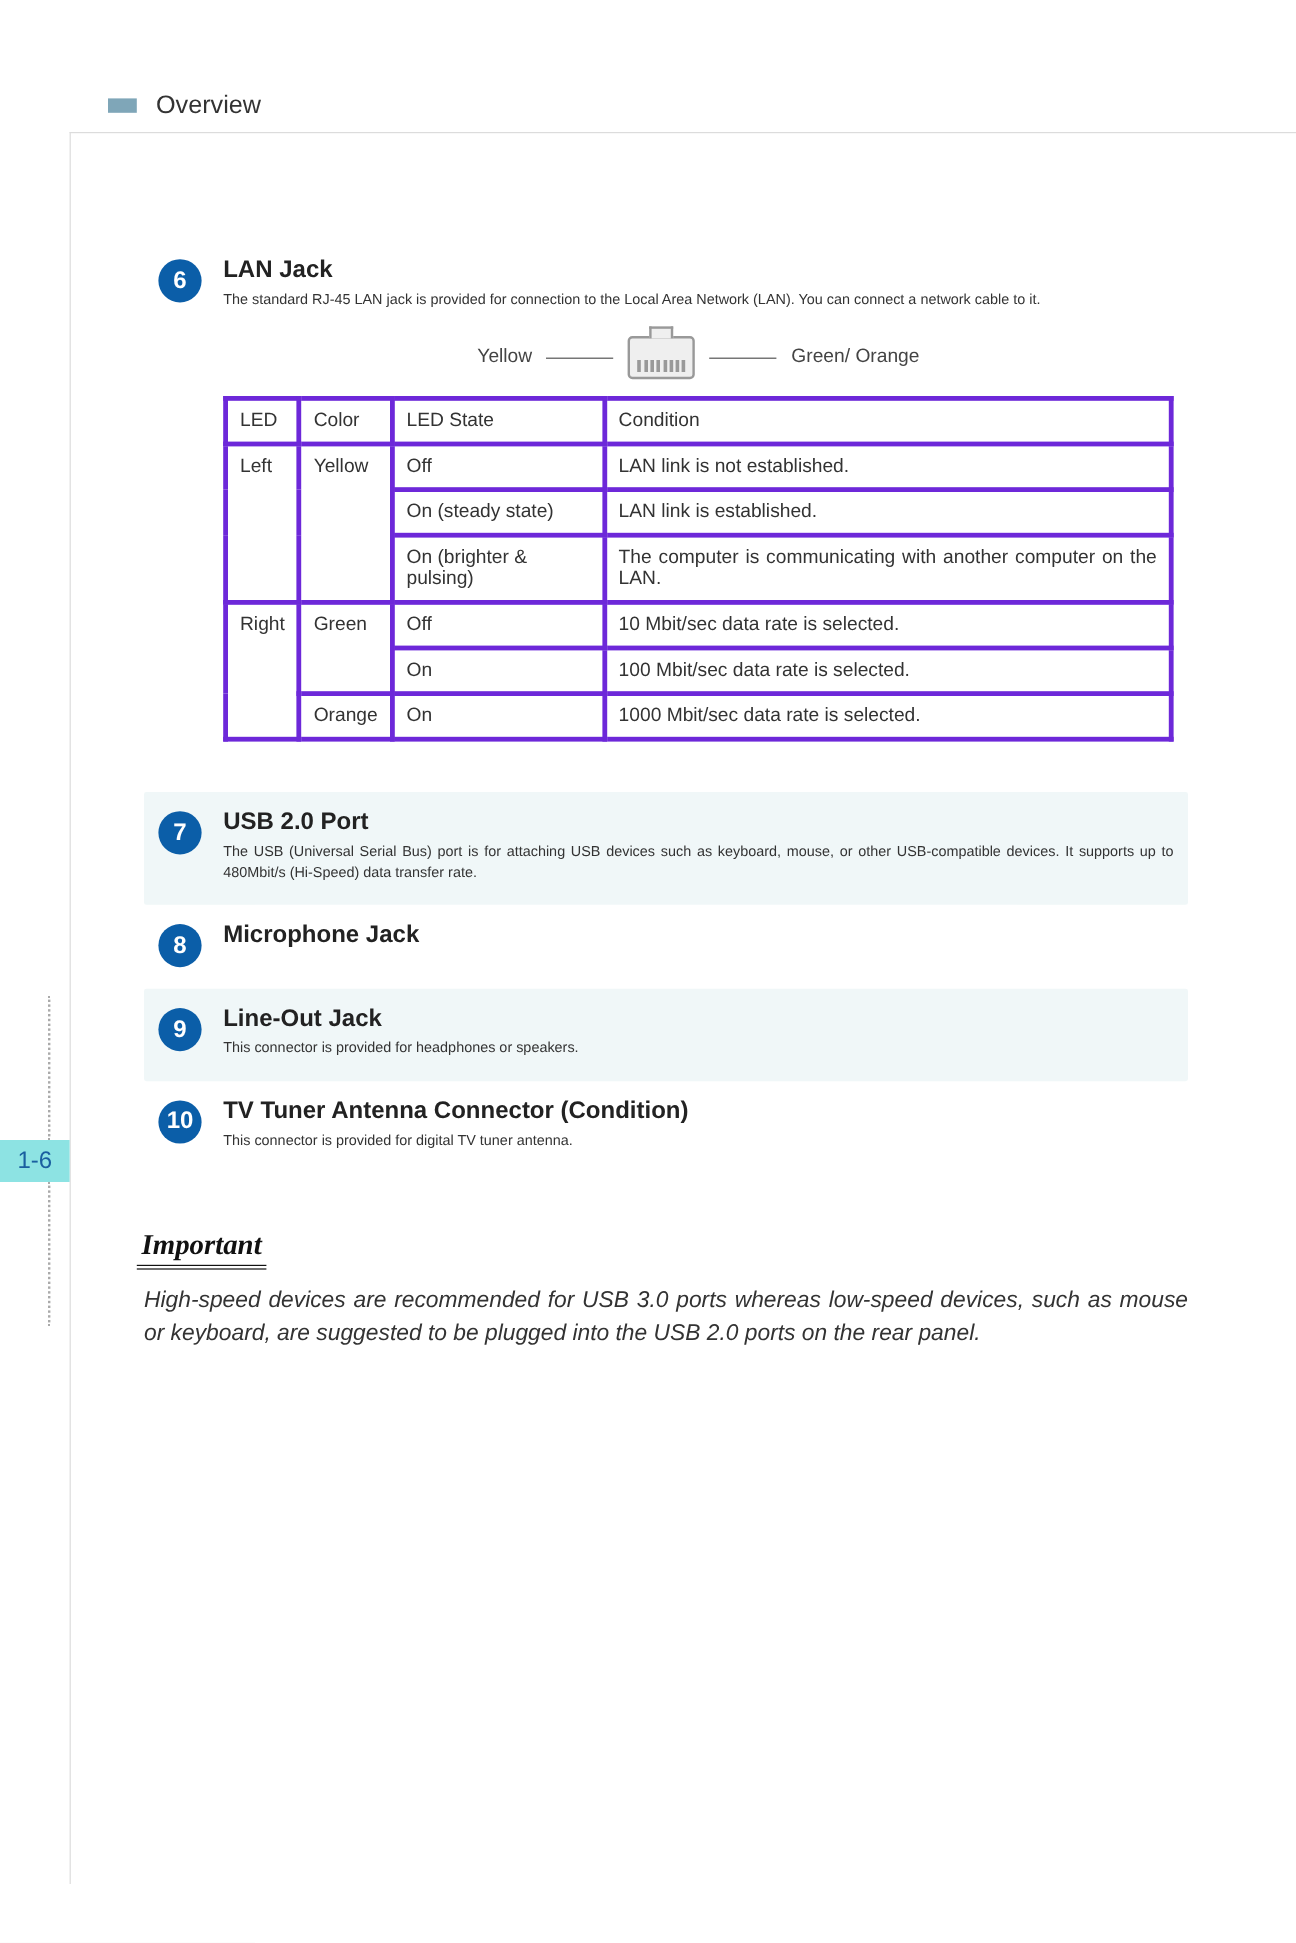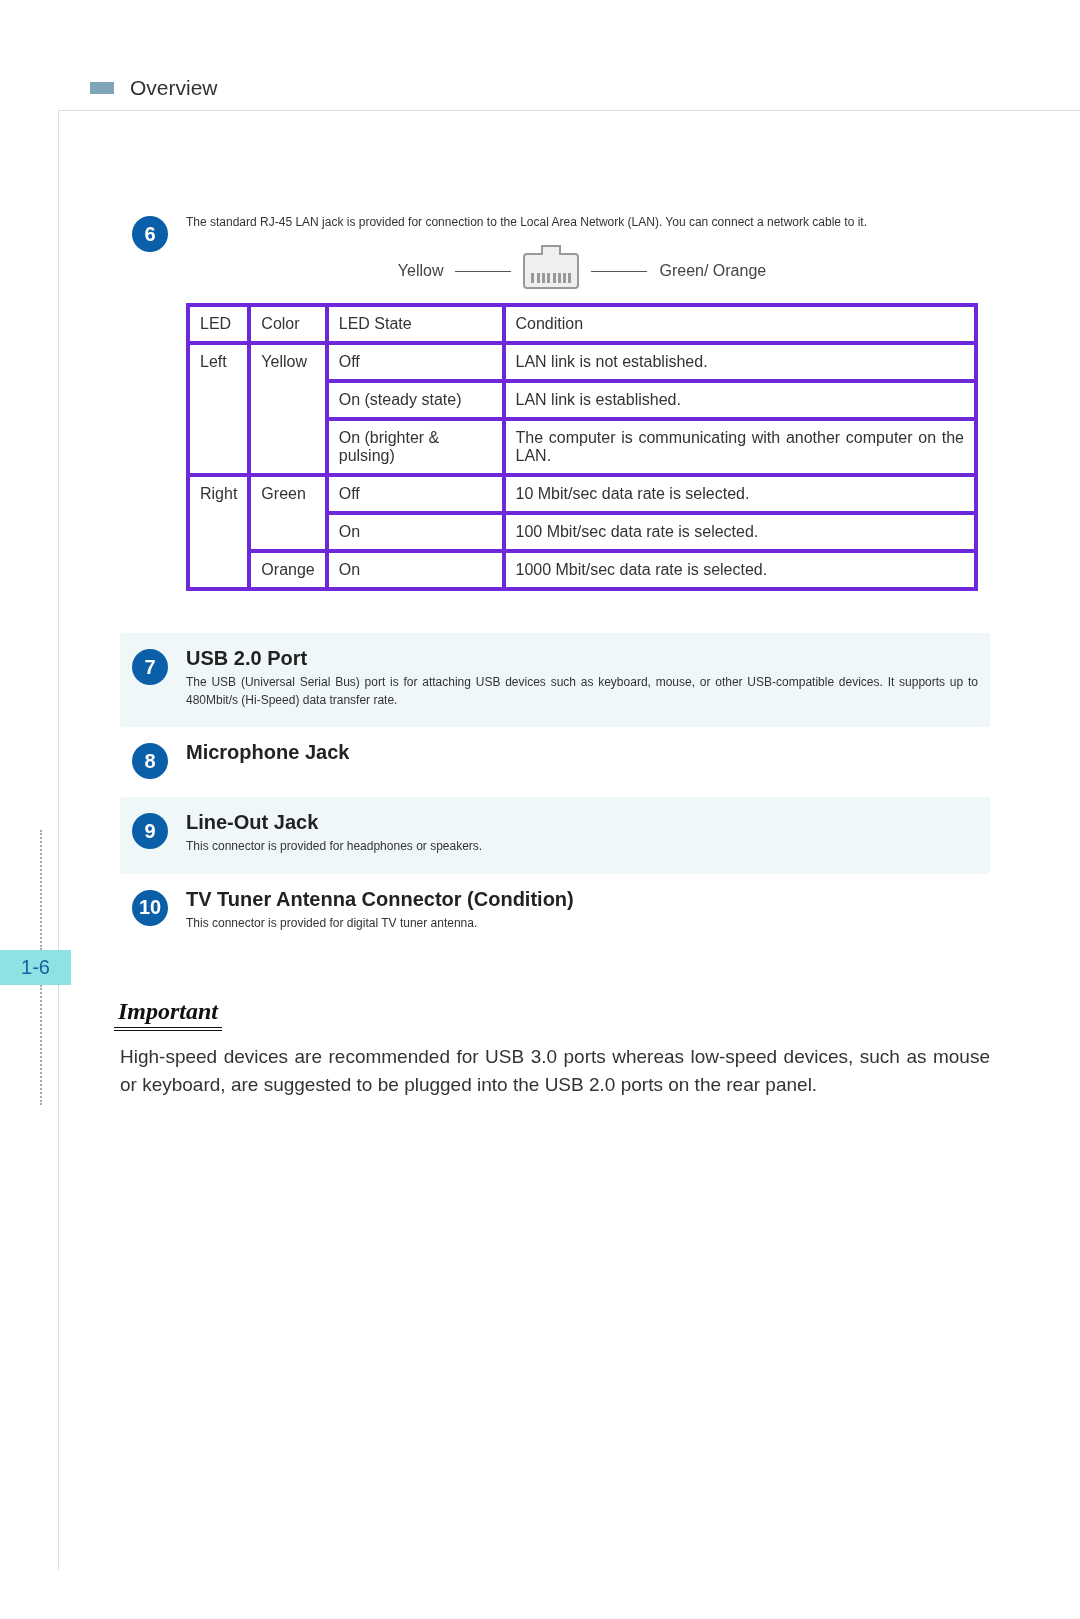--- a/index.html
+++ b/index.html
@@ -57,21 +57,21 @@
     border-left: 2px dotted #aaa;
     height: 120px;
     margin-left: 40px;
   }
   .page-num {
     background: #8de3e3;
     color: #1a5fa0;
     font-size: 20px;
     padding: 6px 8px;
     display: inline-block;
-    width: 71px;
+    width: 58px;
     text-align: center;
   }
   .content {
     position: absolute;
     left: 120px; right: 90px;
     top: 200px;
   }
   .item {
     display: flex;
     align-items: flex-start;
@@ -166,20 +166,21 @@
     font-style: italic;
     font-weight: bold;
     color: #111;
     text-shadow: 1px 0 0 #fff, -1px 0 0 #fff;
     border-bottom: 4px double #111;
     padding: 0 4px 2px 4px;
     margin-left: -6px;
   }
   .important-text {
     font-size: 19px;
+    font-style: italic;
     color: #333;
     line-height: 1.5;
     text-align: justify;
     margin-top: 12px;
   }
 </style>
 </head>
 <body>
 
 <div class="page">
@@ -195,20 +196,21 @@
     <div class="dotted"></div>
     <div class="page-num">1-6</div>
     <div class="dotted"></div>
   </div>
 
   <div class="content">
 
     <div class="item">
       <div class="badge">6</div>
       <div class="item-body">
+        <div class="item-title">LAN Jack</div>
         <div class="item-desc">The standard RJ-45 LAN jack is provided for connection to the Local Area Network (LAN). You can connect a network cable to it.</div>
 
         <div class="lan-graphic">
           <span>Yellow</span>
           <span class="line"></span>
           <span class="rj45">
             <span class="clip"></span>
             <span class="pins">
                 <span></span>
                 <span></span>

